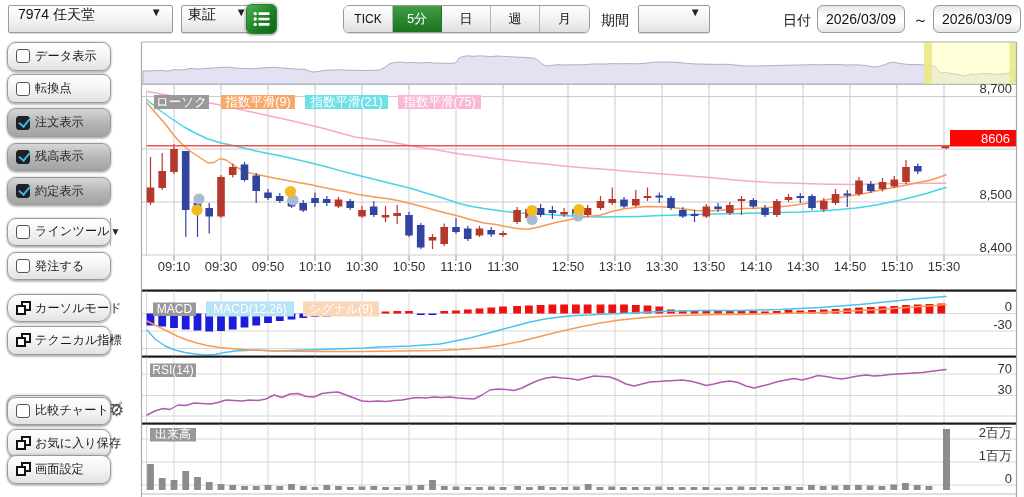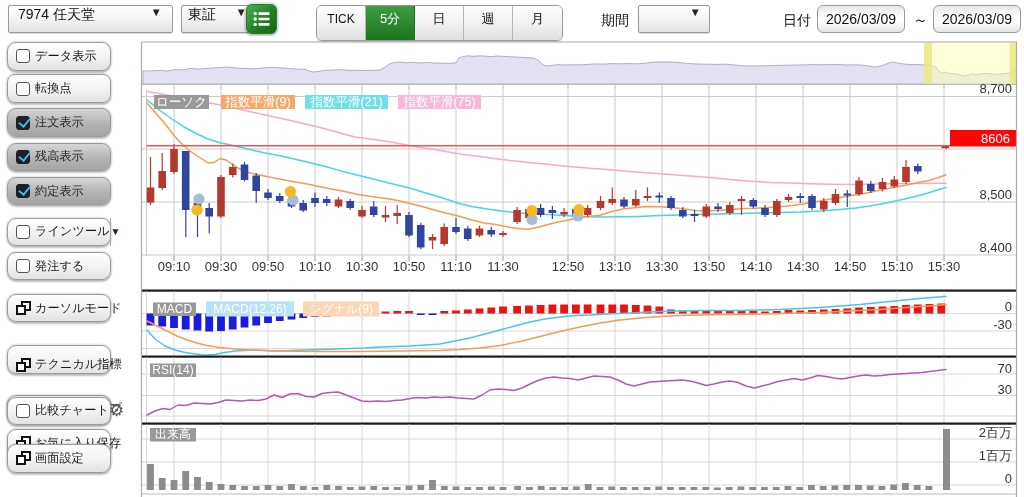--- a/index.html
+++ b/index.html
@@ -549,21 +549,21 @@
     <g fill="#fff">
         <circle cx="8.2" cy="8.6" r="1.7"></circle>
         <rect x="11.5" y="7.3" width="11" height="2.6" rx="0.5"></rect>
     <circle cx="8.2" cy="14" r="1.7"></circle>
         <rect x="11.5" y="12.7" width="11" height="2.6" rx="0.5"></rect>
     <circle cx="8.2" cy="19.4" r="1.7"></circle>
         <rect x="11.5" y="18.1" width="11" height="2.6" rx="0.5"></rect>
       </g>
   </svg>
 </div>
-<div class="abs btngroup" style="left:316px; top:5px; height:36px;">
+<div class="abs btngroup" style="left:343px; top:5px; height:28px;">
   <div class="seg" style="font-size:12px;">TICK</div>
     <div class="seg sel">5分</div>
     <div class="seg">日</div>
     <div class="seg">週</div>
     <div class="seg">月</div>
 </div>
 <div class="abs lbl" style="left:601px; top:12px;">期間</div>
 <div class="abs dd" style="left:638px; top:5px; width:72px; height:28px; padding:0 8px;">
     <span class="arr">▼</span>
   </div>
@@ -572,18 +572,18 @@
 <div class="abs lbl" style="left:913px; top:11px; font-size:15px;">～</div>
 <div class="abs datebox" style="left:933px; top:5px; width:88px; height:28px; line-height:26px;">2026/03/09</div>
 
 <div class="sbtn" style="top:42px;"><span class="cb"></span>データ表示</div>
 <div class="sbtn" style="top:74.3px;border-radius:8px;"><span class="cb"></span>転換点</div>
 <div class="sbtn dark" style="top:108.4px;"><span class="cb on"></span>注文表示</div>
 <div class="sbtn dark" style="top:142.6px;"><span class="cb on"></span>残高表示</div>
 <div class="sbtn dark" style="top:176.8px;"><span class="cb on"></span>約定表示</div>
 <div class="sbtn" style="top:217.7px;"><span class="cb"></span>ラインツール<span class="ddsep">▼</span></div>
 <div class="sbtn" style="top:251.8px;"><span class="cb"></span>発注する</div>
-<div class="sbtn" style="top:293.8px;"><span class="winicon"></span>カーソルモード</div>
-<div class="sbtn" style="top:345px;align-items:flex-end;"><span class="winicon"></span>テクニカル指標</div>
+<div class="sbtn" style="top:293.8px;border-radius:12px;"><span class="winicon"></span>カーソルモード</div>
+<div class="sbtn" style="top:326px;"><span class="winicon"></span>テクニカル指標</div>
 <div class="sbtn" style="top:362.6px;margin-top:32px;"><span class="winicon"></span>チャートタイプ</div>
 <div class="sbtn" style="top:396.6px;"><span class="cb"></span>比較チャート<span class="gear">⚙</span></div>
 <div class="sbtn" style="top:428.9px;"><span class="winicon"></span>お気に入り保存</div>
-<div class="sbtn" style="top:444px;"><span class="winicon"></span>画面設定</div>
+<div class="sbtn" style="top:455px;"><span class="winicon"></span>画面設定</div>
 
 </body></html>

